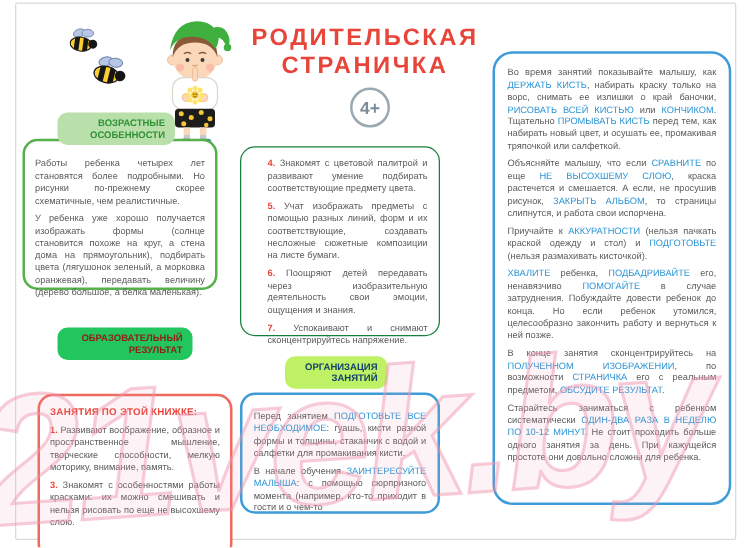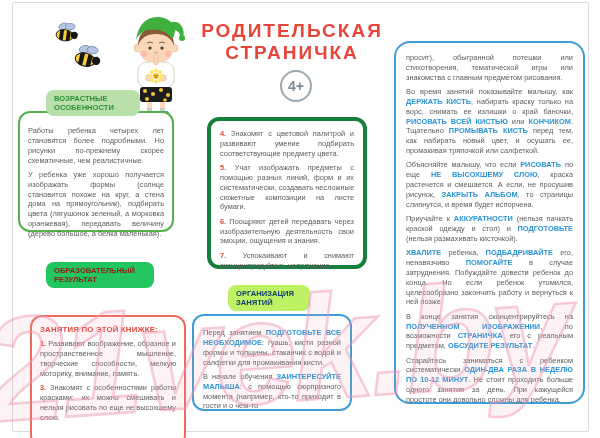--- a/index.html
+++ b/index.html
@@ -10,43 +10,43 @@
 
   
   .title{position:absolute;left:196px;top:20px;width:192px;text-align:center;
          color:#e8453a;font-weight:bold;font-size:19px;line-height:1.18;letter-spacing:2px;}
   .age-badge{position:absolute;left:280px;top:70px;width:28px;height:28px;border:2px solid #9aa8b0;
              border-radius:50%;color:#7b8c98;font-weight:bold;font-size:14px;line-height:28px;
              text-align:center;letter-spacing:0;}
 
   
   .tab{position:absolute;border-radius:8px;font-weight:bold;font-size:7.6px;line-height:1.2;
-       padding:4px 8px;z-index:3;}
+       padding:4px 8px;z-index:3;text-align:right;}
   .tab-green{left:46px;top:90px;width:78px;background:#b9e0aa;color:#2f9135;}
   .tab-red{left:46px;top:262px;width:92px;background:#22c55e;color:#8f1f12;}
   .tab-blue{left:228px;top:285px;width:66px;background:#bef264;color:#123f6a;}
 
   
   .box{position:absolute;background:#fff;border-radius:12px;z-index:2;box-sizing:border-box;}
   .box-green{left:18px;top:111px;width:156px;height:121px;border:2px solid #56b04c;
              padding:13px 8px 6px 8px;}
   .box-red-left{left:30px;top:275px;width:156px;height:132px;border:2px solid #ed6a5c;
                 padding:8px 8px 6px 8px;margin-top:40px;}
-  .box-red-mid{left:207px;top:117px;width:160px;height:152px;border:4px solid #15803d;
-               padding:8px 9px 6px 9px;}
+  .box-red-mid{left:192px;top:117px;width:160px;height:152px;border:1px solid #15803d;
+               padding:8px 9px 6px 21px;}
   .box-blue-mid{left:192px;top:314px;width:160px;height:97px;border:2px solid #3f9cd8;
                 padding:12px 9px 22px 9px;}
   .box-blue-right{left:394px;top:41px;width:191px;height:363px;border:2px solid #3f9cd8;
                   border-radius:16px;padding:10px 10px 6px 10px;}
 
   .body-text{font-size:7.4px;line-height:1.33;text-align:justify;hyphens:auto;}
   .body-text .para{margin:0 0 4.5px 0;}
   .heading-red{color:#e8453a;font-weight:bold;font-size:7.8px;margin:0 0 4px 0;letter-spacing:.2px;}
   .num{color:#e8453a;font-weight:bold;}
-  .hl{color:#2b94d5;font-weight:bold;}
+  .hl{color:#2b94d5;font-weight:normal;}
 
   
   .watermark{position:absolute;left:-18px;top:262px;width:700px;z-index:40;pointer-events:none;
              font-size:148px;font-weight:bold;font-style:italic;letter-spacing:-5px;white-space:nowrap;
              color:rgba(238,150,175,0.12);-webkit-text-stroke:2.5px rgba(238,150,175,0.48);
              transform:rotate(-4deg);}
 
   .illu{position:absolute;z-index:2;}
 </style>
 </head>
@@ -161,35 +161,34 @@
 
   <div class="tab tab-red">ОБРАЗОВАТЕЛЬНЫЙ РЕЗУЛЬТАТ</div>
   <div class="box box-red-left body-text">
     <div class="heading-red">ЗАНЯТИЯ ПО ЭТОЙ КНИЖКЕ:</div>
     <div class="para"><span class="num">1.</span> <span>Развивают воображение, образное и пространственное мышление, творческие способности, мелкую моторику, внимание, память.</span></div>
     <div class="para"><span class="num">3.</span> <span>Знакомят с особенностями работы красками: их можно смешивать и нельзя рисовать по еще не высохшему слою.</span></div>
   </div>
 
   <div class="box box-red-mid body-text">
     <div class="para"><span class="num">4.</span> <span>Знакомят с цветовой палитрой и развивают умение подбирать соответствующие предмету цвета.</span></div>
-    <div class="para"><span class="num">5.</span> <span>Учат изображать предметы с помощью разных линий, форм и их систематически, создавать несложные сюжетные композиции на листе бумаги.</span></div>
+    <div class="para"><span class="num">5.</span> <span>Учат изображать предметы с помощью разных линий, форм и их соответствующие, создавать несложные сюжетные композиции на листе бумаги.</span></div>
     <div class="para"><span class="num">6.</span> <span>Поощряют детей передавать через изобразительную деятельность свои эмоции, ощущения и знания.</span></div>
     <div class="para"><span class="num">7.</span> <span>Успокаивают и снимают сконцентрируйтесь напряжение.</span></div>
   </div>
 
   <div class="tab tab-blue">ОРГАНИЗАЦИЯ ЗАНЯТИЙ</div>
   <div class="box box-blue-mid body-text">
     <div class="para"><span>Перед занятием </span><span class="hl">ПОДГОТОВЬТЕ ВСЕ НЕОБХОДИМОЕ</span><span>: гуашь, кисти разной формы и толщины, стаканчик с водой и салфетки для промакивания кисти.</span></div>
     <div class="para"><span>В начале обучения </span><span class="hl">ЗАИНТЕРЕСУЙТЕ МАЛЫША</span><span>: с помощью сюрпризного момента (например, кто-то приходит в гости и о чем-то</span></div>
   </div>
 
   <div class="box box-blue-right body-text">
-    <div class="para"><span>просит), обыгранной потешки или стихотворения, тематической игры или знакомства с главным предметом рисования.</span></div>
     <div class="para"><span>Во время занятий показывайте малышу, как </span><span class="hl">ДЕРЖАТЬ КИСТЬ</span><span>, набирать краску только на ворс, снимать ее излишки о край баночки, </span><span class="hl">РИСОВАТЬ ВСЕЙ КИСТЬЮ</span><span> или </span><span class="hl">КОНЧИКОМ</span><span>. Тщательно </span><span class="hl">ПРОМЫВАТЬ КИСТЬ</span><span> перед тем, как набирать новый цвет, и осушать ее, промакивая тряпочкой или салфеткой.</span></div>
-    <div class="para"><span>Объясняйте малышу, что если </span><span class="hl">РИСОВАТЬ</span><span> по еще </span><span class="hl">НЕ ВЫСОХШЕМУ СЛОЮ</span><span>, краска растечется и смешается. А если, не просушив рисунок, </span><span class="hl">ЗАКРЫТЬ АЛЬБОМ</span><span>, то страницы слипнутся, и время будет испорчена.</span></div>
+    <div class="para"><span>Объясняйте малышу, что если </span><span class="hl">СРАВНИТЕ</span><span> по еще </span><span class="hl">НЕ ВЫСОХШЕМУ СЛОЮ</span><span>, краска растечется и смешается. А если, не просушив рисунок, </span><span class="hl">ЗАКРЫТЬ АЛЬБОМ</span><span>, то страницы слипнутся, и работа свои испорчена.</span></div>
     <div class="para"><span>Приучайте к </span><span class="hl">АККУРАТНОСТИ</span><span> (нельзя пачкать краской одежду и стол) и </span><span class="hl">ПОДГОТОВЬТЕ</span><span> (нельзя размахивать кисточкой).</span></div>
     <div class="para"><span class="hl">ХВАЛИТЕ</span><span> ребенка, </span><span class="hl">ПОДБАДРИВАЙТЕ</span><span> его, ненавязчиво </span><span class="hl">ПОМОГАЙТЕ</span><span> в случае затруднения. Побуждайте довести ребенок до конца. Но если ребенок утомился, целесообразно закончить работу и вернуться к ней позже.</span></div>
     <div class="para"><span>В конце занятия сконцентрируйтесь на </span><span class="hl">ПОЛУЧЕННОМ ИЗОБРАЖЕНИИ</span><span>, по возможности </span><span class="hl">СТРАНИЧКА</span><span> его с реальным предметом, </span><span class="hl">ОБСУДИТЕ РЕЗУЛЬТАТ</span><span>.</span></div>
     <div class="para"><span>Старайтесь заниматься с ребенком систематически </span><span class="hl">ОДИН-ДВА РАЗА В НЕДЕЛЮ ПО 10-12 МИНУТ</span><span>. Не стоит проходить больше одного занятия за день. При кажущейся простоте они довольно сложны для ребенка.</span></div>
   </div>
 
   <div class="watermark">21vek.by</div>
 
 </div>
 

